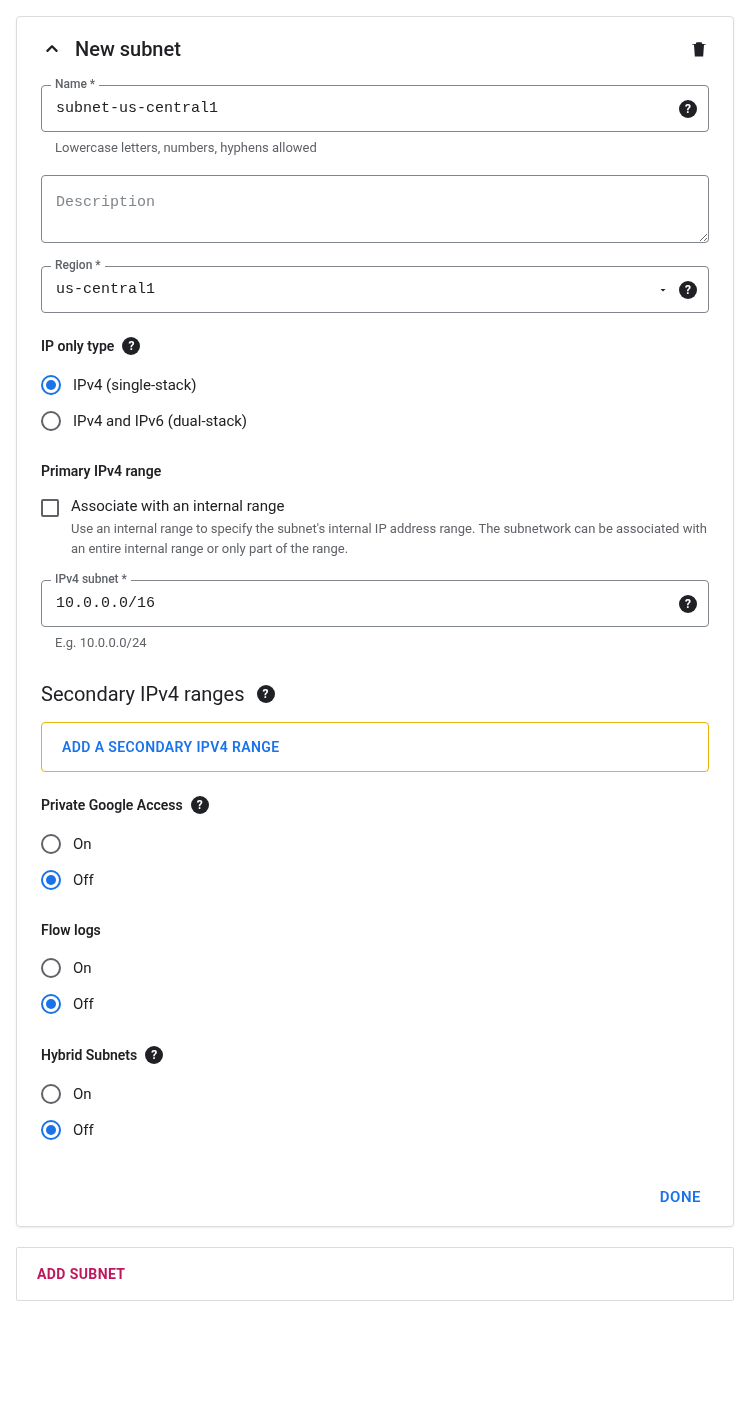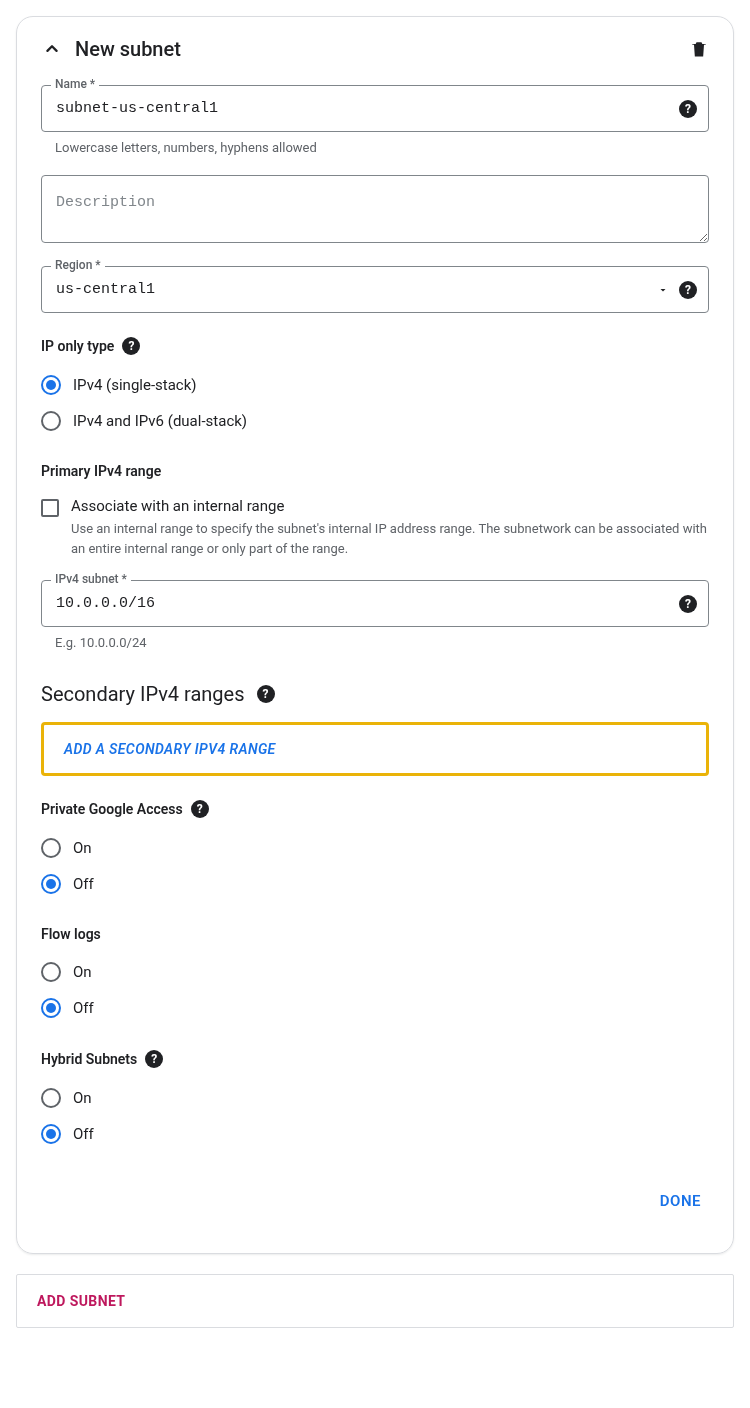--- a/index.html
+++ b/index.html
@@ -7,22 +7,22 @@
     margin: 0;
     padding: 16px;
     font-family: Roboto, "Helvetica Neue", Arial, sans-serif;
     background: #fff;
     color: #202124;
     font-size: 14px;
     width: 750px;
   }
   .card {
     border: 1px solid #dadce0;
-    border-radius: 17px;
-    padding: 20px 24px 35px 24px;
+    border-radius: 4px;
+    padding: 20px 24px 12px 24px;
     margin-bottom: 20px;
     box-shadow: 0 1px 2px rgba(60,64,67,0.1);
   }
   .card-header {
     display: flex;
     align-items: center;
     justify-content: space-between;
     margin-bottom: 24px;
   }
   .card-header-left {
@@ -160,25 +160,24 @@
     font-size: 15px;
     color: #202124;
   }
   .checkbox-desc {
     font-size: 13px;
     color: #5f6368;
     margin-top: 4px;
     line-height: 1.5;
   }
   .outlined-btn-box {
-    border: 3px solid #eab308;
+    border: 1px solid #eab308;
     border-radius: 4px;
     padding: 16px 20px;
     margin-bottom: 8px;
-    font-style: italic;
   }
   .link-btn {
     color: #1a73e8;
     font-weight: 600;
     font-size: 14px;
     letter-spacing: 0.4px;
     cursor: pointer;
   }
   .done-row {
     display: flex;

